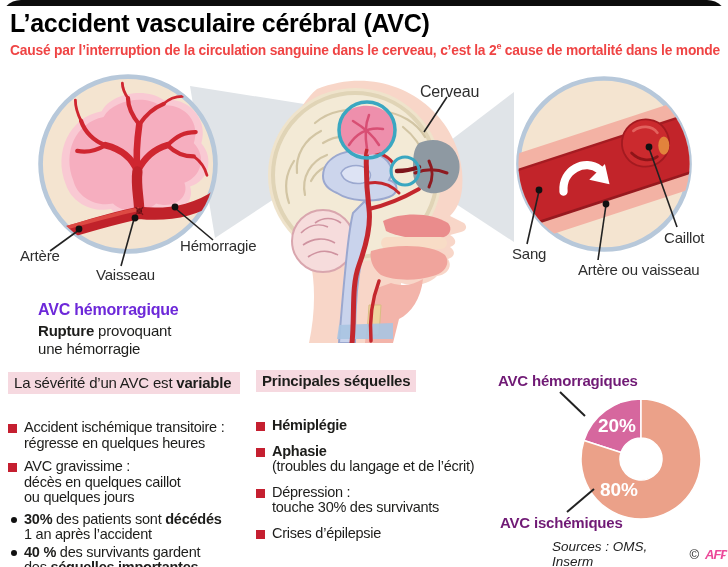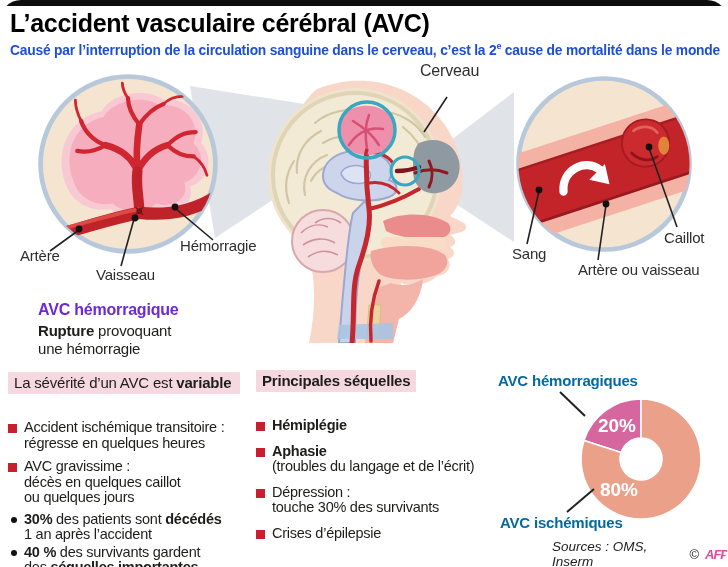--- a/index.html
+++ b/index.html
@@ -1,20 +1,20 @@
 <!DOCTYPE html>
 <html><head>
 <meta charset="utf-8">
 <style>
   html,body{margin:0;padding:0;background:#fff;}
   .page{position:relative;width:728px;height:567px;background:#fff;overflow:hidden;
         font-family:"Liberation Sans",sans-serif;color:#1d1d1b;border-radius:21px;}
   .topbar{position:absolute;left:0;top:0;width:728px;height:6px;background:#0d0d0d;}
   .title{position:absolute;left:10px;top:9px;font-size:25px;font-weight:800;letter-spacing:-0.3px;color:#000;}
-  .subtitle{position:absolute;left:10px;top:41px;font-size:13.8px;font-weight:700;letter-spacing:-0.2px;color:#1d4ed8;}
+  .subtitle{position:absolute;left:10px;top:41px;font-size:13.8px;font-weight:700;letter-spacing:-0.2px;color:#ef4444;}
   .subtitle sup{font-size:9px;}
   svg{display:block;}
   .z0{position:absolute;z-index:0;}
   .z1{position:absolute;z-index:1;}
   .overlay{position:absolute;left:0;top:0;z-index:2;pointer-events:none;}
   .lbl{position:absolute;z-index:3;font-size:15px;color:#2e2e2e;letter-spacing:-0.2px;}
   .section-title{font-size:16px;font-weight:800;color:#6d28d9;letter-spacing:-0.2px;margin-top:8px;}
   .section-desc{font-size:15px;line-height:17.5px;white-space:pre-line;margin-top:3px;letter-spacing:-0.2px;}
   .b{font-weight:bold;}
   .block{position:absolute;z-index:3;}
@@ -22,21 +22,21 @@
   .col{position:absolute;z-index:3;}
   .list{margin-top:26px;}
   .item{display:flex;align-items:flex-start;margin-bottom:8px;}
   .item.tight{margin-bottom:2px;}
   .bullet{flex:0 0 auto;margin-top:4px;margin-right:7px;}
   .bullet.square{width:9px;height:9px;background:#c51f30;}
   .bullet.dot{width:6px;height:6px;border-radius:50%;background:#111;margin-left:3px;margin-top:5px;}
   .txt{white-space:pre-line;font-size:14.5px;line-height:15.5px;letter-spacing:-0.25px;}
   .seq .txt{line-height:15px;}
   .seq .item{margin-bottom:11px;}
-  .chart-label{position:absolute;z-index:3;font-size:15px;font-weight:bold;letter-spacing:-0.2px;color:#0369a1;}
+  .chart-label{position:absolute;z-index:3;font-size:15px;font-weight:bold;letter-spacing:-0.2px;color:#701a75;}
   .donut-val{font-weight:bold;fill:#ffffff;font-size:19px;font-family:"Liberation Sans",sans-serif;}
   .footer{position:absolute;z-index:3;left:552px;top:539px;display:flex;align-items:center;gap:6px;}
   .sources{font-style:italic;font-size:13.5px;color:#222;}
   .copy{font-size:13px;color:#222;}
   .afp{color:#ec4899;font-weight:900;font-style:italic;font-size:13px;letter-spacing:-1px;}
 </style>
 </head>
 <body>
 
 <div class="page">
@@ -188,21 +188,21 @@
       <circle cx="175" cy="207" r="3.4"></circle>
       <circle cx="539" cy="190" r="3.4"></circle>
       <circle cx="606" cy="204" r="3.4"></circle>
       <circle cx="649" cy="147" r="3.4"></circle>
     </g>
   </svg>
 
   <div class="lbl" style="left:20px;top:247px">Artère</div>
   <div class="lbl" style="left:96px;top:266px">Vaisseau</div>
   <div class="lbl" style="left:180px;top:237px">Hémorragie</div>
-  <div class="lbl" style="left:420px;top:62px;font-size:16px">Cerveau</div>
+  <div class="lbl" style="left:420px;top:83px;font-size:16px">Cerveau</div>
   <div class="lbl" style="left:512px;top:245px">Sang</div>
   <div class="lbl" style="left:578px;top:261px">Artère ou vaisseau</div>
   <div class="lbl" style="left:664px;top:229px">Caillot</div>
 
   <div class="block" style="left:38px;top:293px;width:200px">
     <div class="section-title">AVC hémorragique</div>
     <div class="section-desc"><span class="b">Rupture</span><span> provoquant
 une hémorragie</span></div>
   </div>
 

